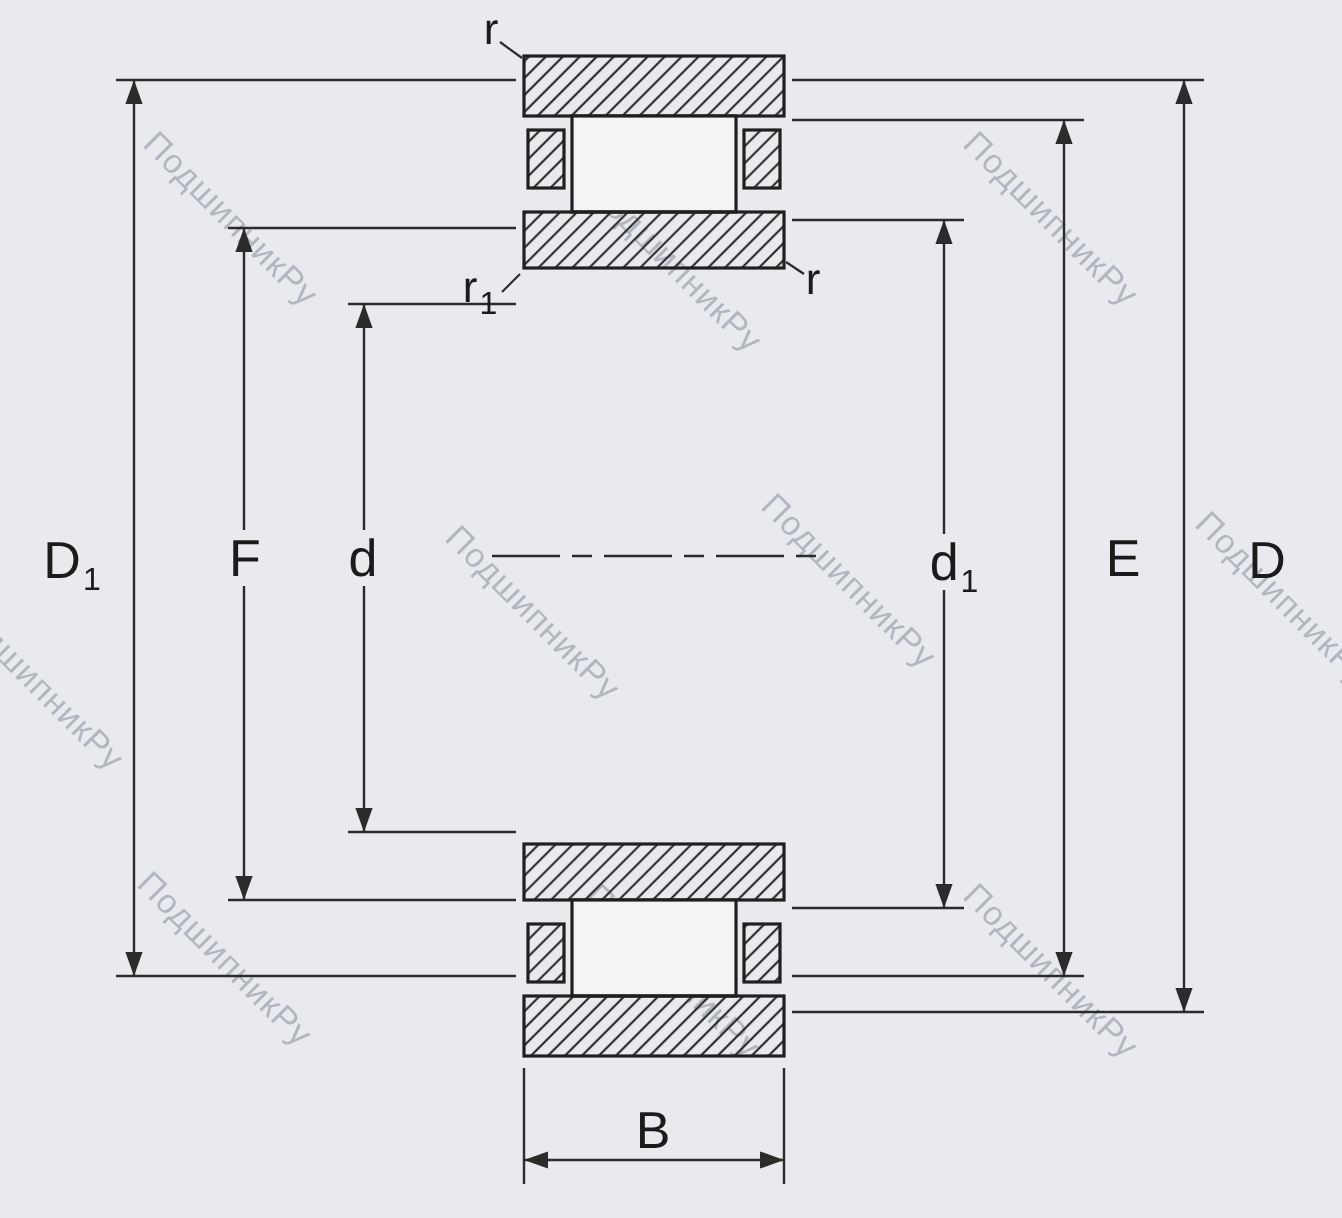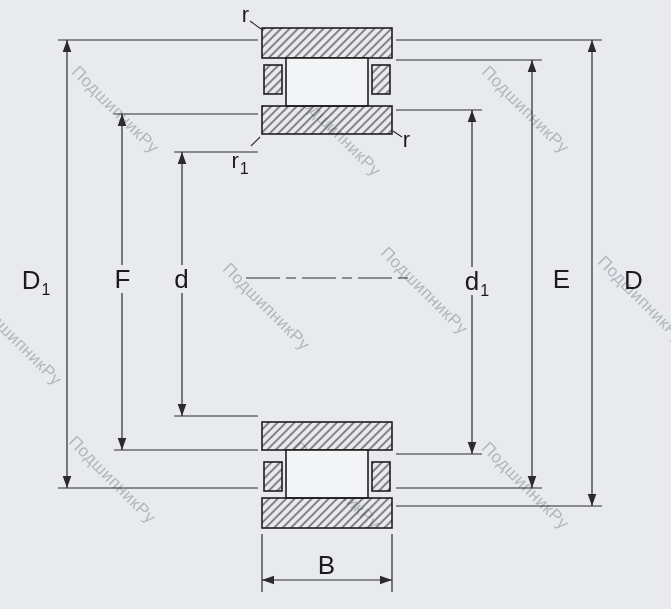--- a/index.html
+++ b/index.html
@@ -160,20 +160,20 @@
   </div>
   <div class="dim-label" style="left:634px;top:280px">
     <span>D</span><span class="sub"></span>
   </div>
   <div class="dim-label" style="left:327px;top:565px">
     <span>B</span><span class="sub"></span>
   </div>
   <div class="dim-label small" style="left:246px;top:15px">
     <span>r</span><span class="sub"></span>
   </div>
-  <div class="dim-label small" style="left:240px;top:161px">
+  <div class="dim-label small" style="left:240px;top:144px">
     <span>r</span><span class="sub">1</span>
   </div>
   <div class="dim-label small" style="left:407px;top:140px">
     <span>r</span><span class="sub"></span>
   </div>
 
 </div>
 
 </body></html>

